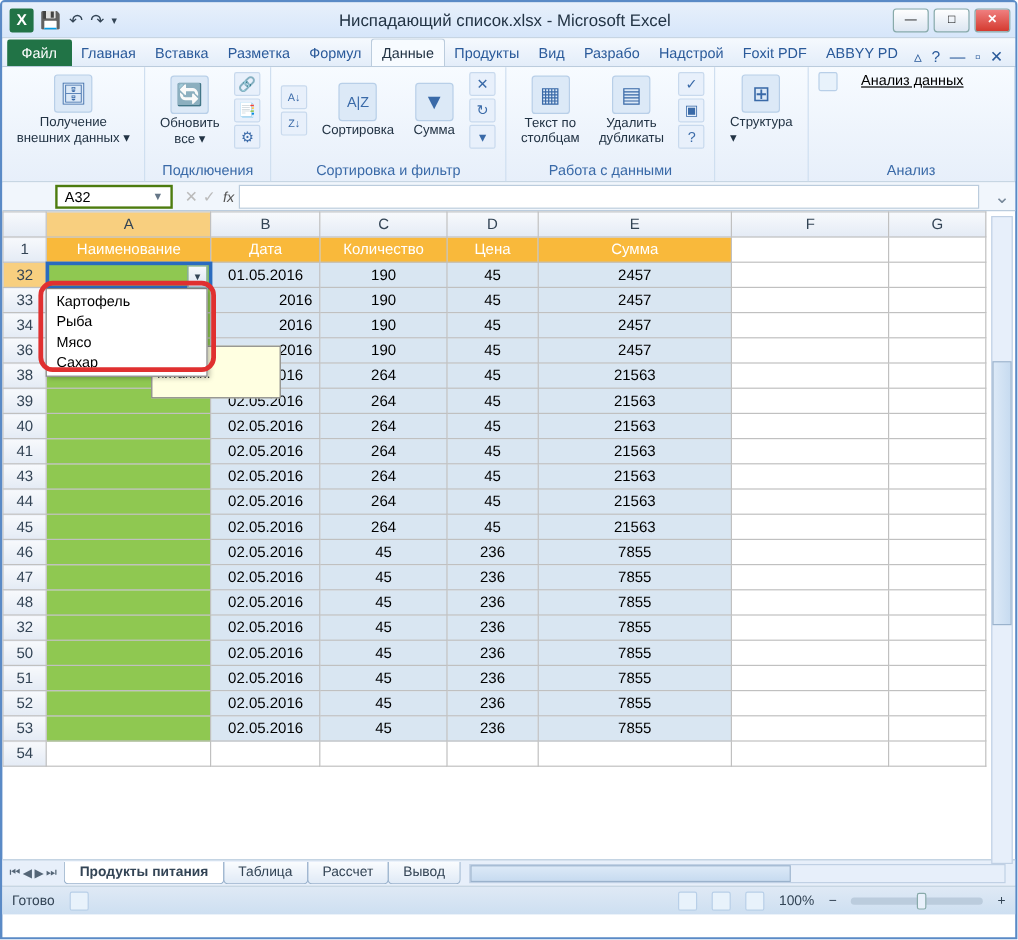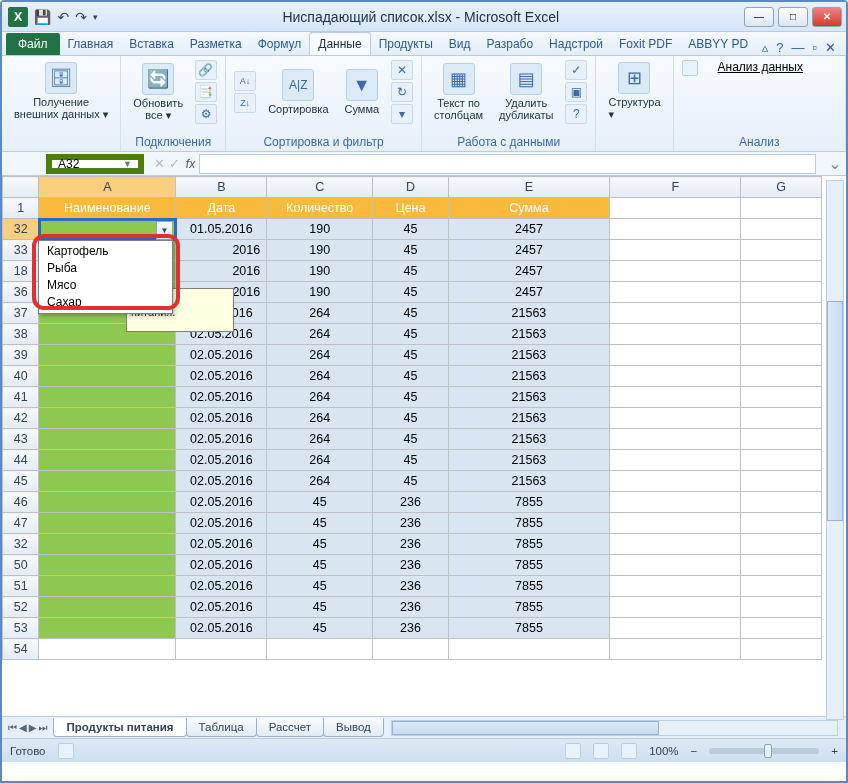--- a/index.html
+++ b/index.html
@@ -19,21 +19,21 @@
 .rtab.active { background: #f7fbff; border: 1px solid #bcd; border-bottom: none; border-radius: 3px 3px 0 0; color:#234; }
 .rtab-end { flex:1; display:flex; justify-content:flex-end; gap:8px; padding-right:10px; color:#2a5a9a; font-size:13px; }
 .ribbon { height: 96px; background: linear-gradient(#f7fbff,#e7effa); border-bottom: 1px solid #bcd; display:flex; }
 .rgroup { border-right: 1px solid #cfdff0; padding: 4px 8px 2px; display:flex; flex-direction:column; justify-content:space-between; }
 .rgroup .items { display:flex; gap:8px; align-items:center; }
 .rgroup .lbl { text-align:center; font-size:12px; color:#3a6aa8; padding-top:2px; }
 .rbtn-lg { display:flex; flex-direction:column; align-items:center; gap:2px; font-size:11px; color:#234; padding:2px 4px; }
 .rbtn-lg .ic { width:32px; height:32px; background: #dce9f7; border:1px solid #b8cfe8; border-radius:3px; display:flex; align-items:center; justify-content:center; font-size:18px; color:#3a6aa8; }
 .rbtn-sm { width:22px; height:20px; background:#e8f0fb; border:1px solid #c8d9ed; border-radius:2px; display:inline-flex; align-items:center; justify-content:center; font-size:12px; color:#3a6aa8; }
 .fx-row { height:24px; border-bottom:1px solid #bcd; display:flex; align-items:center; background:#f1f6fc; }
-.namebox { width:98px; border:6px solid #4d7c0f; background:#fff; height:20px; margin:0 4px 0 44px; font-size:12px; padding:2px 6px; display:flex; align-items:center; justify-content:space-between; }
+.namebox { width:98px; border:2px solid #4d7c0f; background:#fff; height:20px; margin:0 4px 0 44px; font-size:12px; padding:2px 6px; display:flex; align-items:center; justify-content:space-between; }
 .namebox .dd { color:#678; font-size:9px; }
 .fx-btns { display:flex; gap:4px; margin:0 6px; color:#789; font-size:13px; }
 .fx-label { font-style:italic; font-size:12px; color:#555; margin-right:4px; }
 .fx-input { flex:1; height:20px; border:1px solid #bcd; background:#fff; margin-right:8px; }
 .fx-expand { width:22px; text-align:center; color:#789; cursor:pointer; }
 .grid-wrap { position:relative; height:540px; overflow:hidden; }
 table.grid { border-collapse:collapse; table-layout:fixed; width: 820px; }
 .grid th, .grid td { border:1px solid #c0c0c0; font-size:12.5px; padding:2px 6px; height:21px; }
 .grid thead th { background:linear-gradient(#f7f9fc,#e4ebf5); color:#345; font-weight:normal; text-align:center; }
 .grid thead th.sel { background:#f8cf7f; }
@@ -259,50 +259,40 @@
             <th class="">33</th>
             <td class="colA "></td>
             <td class="colB" style="text-align:right">2016</td>
             <td class="colC">190</td>
             <td class="colD">45</td>
             <td class="colE">2457</td>
             <td></td>
             <td></td>
           </tr>
           <tr>
-            <th class="">18</th>
+            <th class="">34</th>
             <td class="colA "></td>
             <td class="colB" style="text-align:right">2016</td>
             <td class="colC">190</td>
             <td class="colD">45</td>
             <td class="colE">2457</td>
             <td></td>
             <td></td>
           </tr>
           <tr>
             <th class="">36</th>
             <td class="colA "></td>
             <td class="colB" style="text-align:right">2016</td>
             <td class="colC">190</td>
             <td class="colD">45</td>
             <td class="colE">2457</td>
             <td></td>
             <td></td>
           </tr>
           <tr>
-            <th class="">37</th>
-            <td class="colA "></td>
-            <td class="colB" style="text-align:center">02.05.2016</td>
-            <td class="colC">264</td>
-            <td class="colD">45</td>
-            <td class="colE">21563</td>
-            <td></td>
-            <td></td>
-          </tr>
-          <tr>
             <th class="">38</th>
             <td class="colA "></td>
             <td class="colB" style="text-align:center">02.05.2016</td>
             <td class="colC">264</td>
             <td class="colD">45</td>
             <td class="colE">21563</td>
             <td></td>
             <td></td>
           </tr>
           <tr>
@@ -329,30 +319,20 @@
             <th class="">41</th>
             <td class="colA "></td>
             <td class="colB" style="text-align:center">02.05.2016</td>
             <td class="colC">264</td>
             <td class="colD">45</td>
             <td class="colE">21563</td>
             <td></td>
             <td></td>
           </tr>
           <tr>
-            <th class="">42</th>
-            <td class="colA "></td>
-            <td class="colB" style="text-align:center">02.05.2016</td>
-            <td class="colC">264</td>
-            <td class="colD">45</td>
-            <td class="colE">21563</td>
-            <td></td>
-            <td></td>
-          </tr>
-          <tr>
             <th class="">43</th>
             <td class="colA "></td>
             <td class="colB" style="text-align:center">02.05.2016</td>
             <td class="colC">264</td>
             <td class="colD">45</td>
             <td class="colE">21563</td>
             <td></td>
             <td></td>
           </tr>
           <tr>
@@ -380,20 +360,30 @@
             <td class="colA "></td>
             <td class="colB" style="text-align:center">02.05.2016</td>
             <td class="colC">45</td>
             <td class="colD">236</td>
             <td class="colE">7855</td>
             <td></td>
             <td></td>
           </tr>
           <tr>
             <th class="">47</th>
+            <td class="colA "></td>
+            <td class="colB" style="text-align:center">02.05.2016</td>
+            <td class="colC">45</td>
+            <td class="colD">236</td>
+            <td class="colE">7855</td>
+            <td></td>
+            <td></td>
+          </tr>
+          <tr>
+            <th class="">48</th>
             <td class="colA "></td>
             <td class="colB" style="text-align:center">02.05.2016</td>
             <td class="colC">45</td>
             <td class="colD">236</td>
             <td class="colE">7855</td>
             <td></td>
             <td></td>
           </tr>
           <tr>
             <th class="">32</th>

